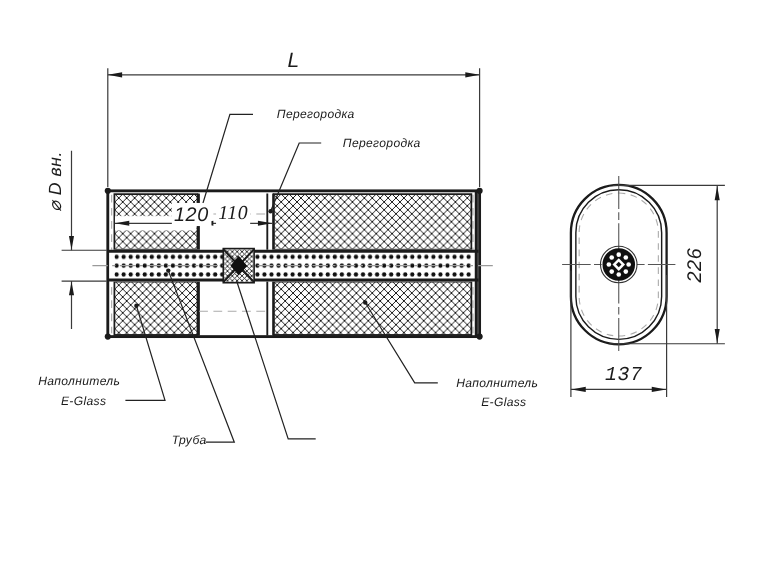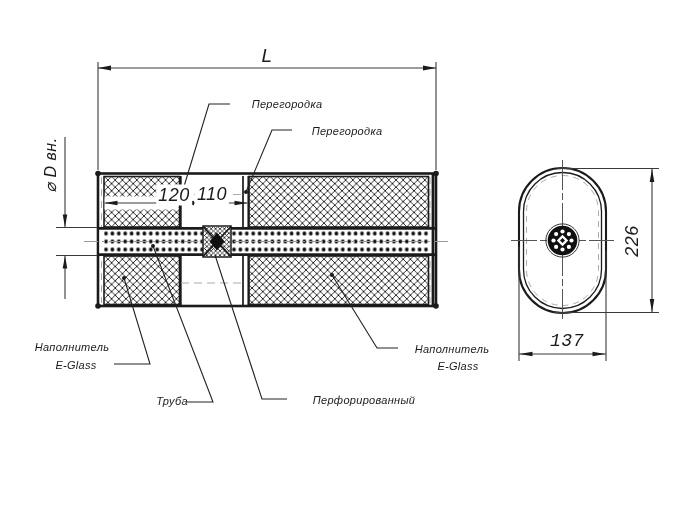--- a/index.html
+++ b/index.html
@@ -167,32 +167,31 @@
     </g>
     <g fill="#1b1b1b">
       <polygon points="519.5,354 532.5,351.7 532.5,356.3"></polygon>
       <polygon points="605.5,354 592.5,351.7 592.5,356.3"></polygon>
     </g>
   </g>
 </svg>
 
 <div class="dim dimL" style="left:267px;top:56px;">L</div>
 <div class="dim" style="left:142px;top:195px;margin-left:32px;">120</div>
-<div class="dim" style="left:212px;top:194px;">110</div>
+<div class="dim" style="left:212px;top:194px;font-family:Liberation Serif, serif;">110</div>
 <div class="dim rot" style="left:50px;top:165px;font-size:16px;background:transparent;">⌀ D вн.</div>
 
 <div class="lbl" style="left:287px;top:104px;">Перегородка</div>
 <div class="lbl" style="left:347px;top:131px;">Перегородка</div>
 
 <div class="lbl" style="left:72px;top:347px;">Наполнитель</div>
 <div class="lbl" style="left:76px;top:365px;">E-Glass</div>
 
 <div class="lbl" style="left:172px;top:401px;">Труба</div>
 
-<div class="lbl" style="left:364px;top:400px;">Перфорированный</div>
 
 <div class="lbl" style="left:452px;top:349px;">Наполнитель</div>
 <div class="lbl" style="left:458px;top:366px;">E-Glass</div>
 
 <div class="dim rot" style="left:632px;top:241px;background:transparent;">226</div>
 <div class="dim" style="left:567px;top:341px;background:transparent;font-family:Liberation Mono, monospace;">137</div>
 
 </div>
 
 </body></html>

